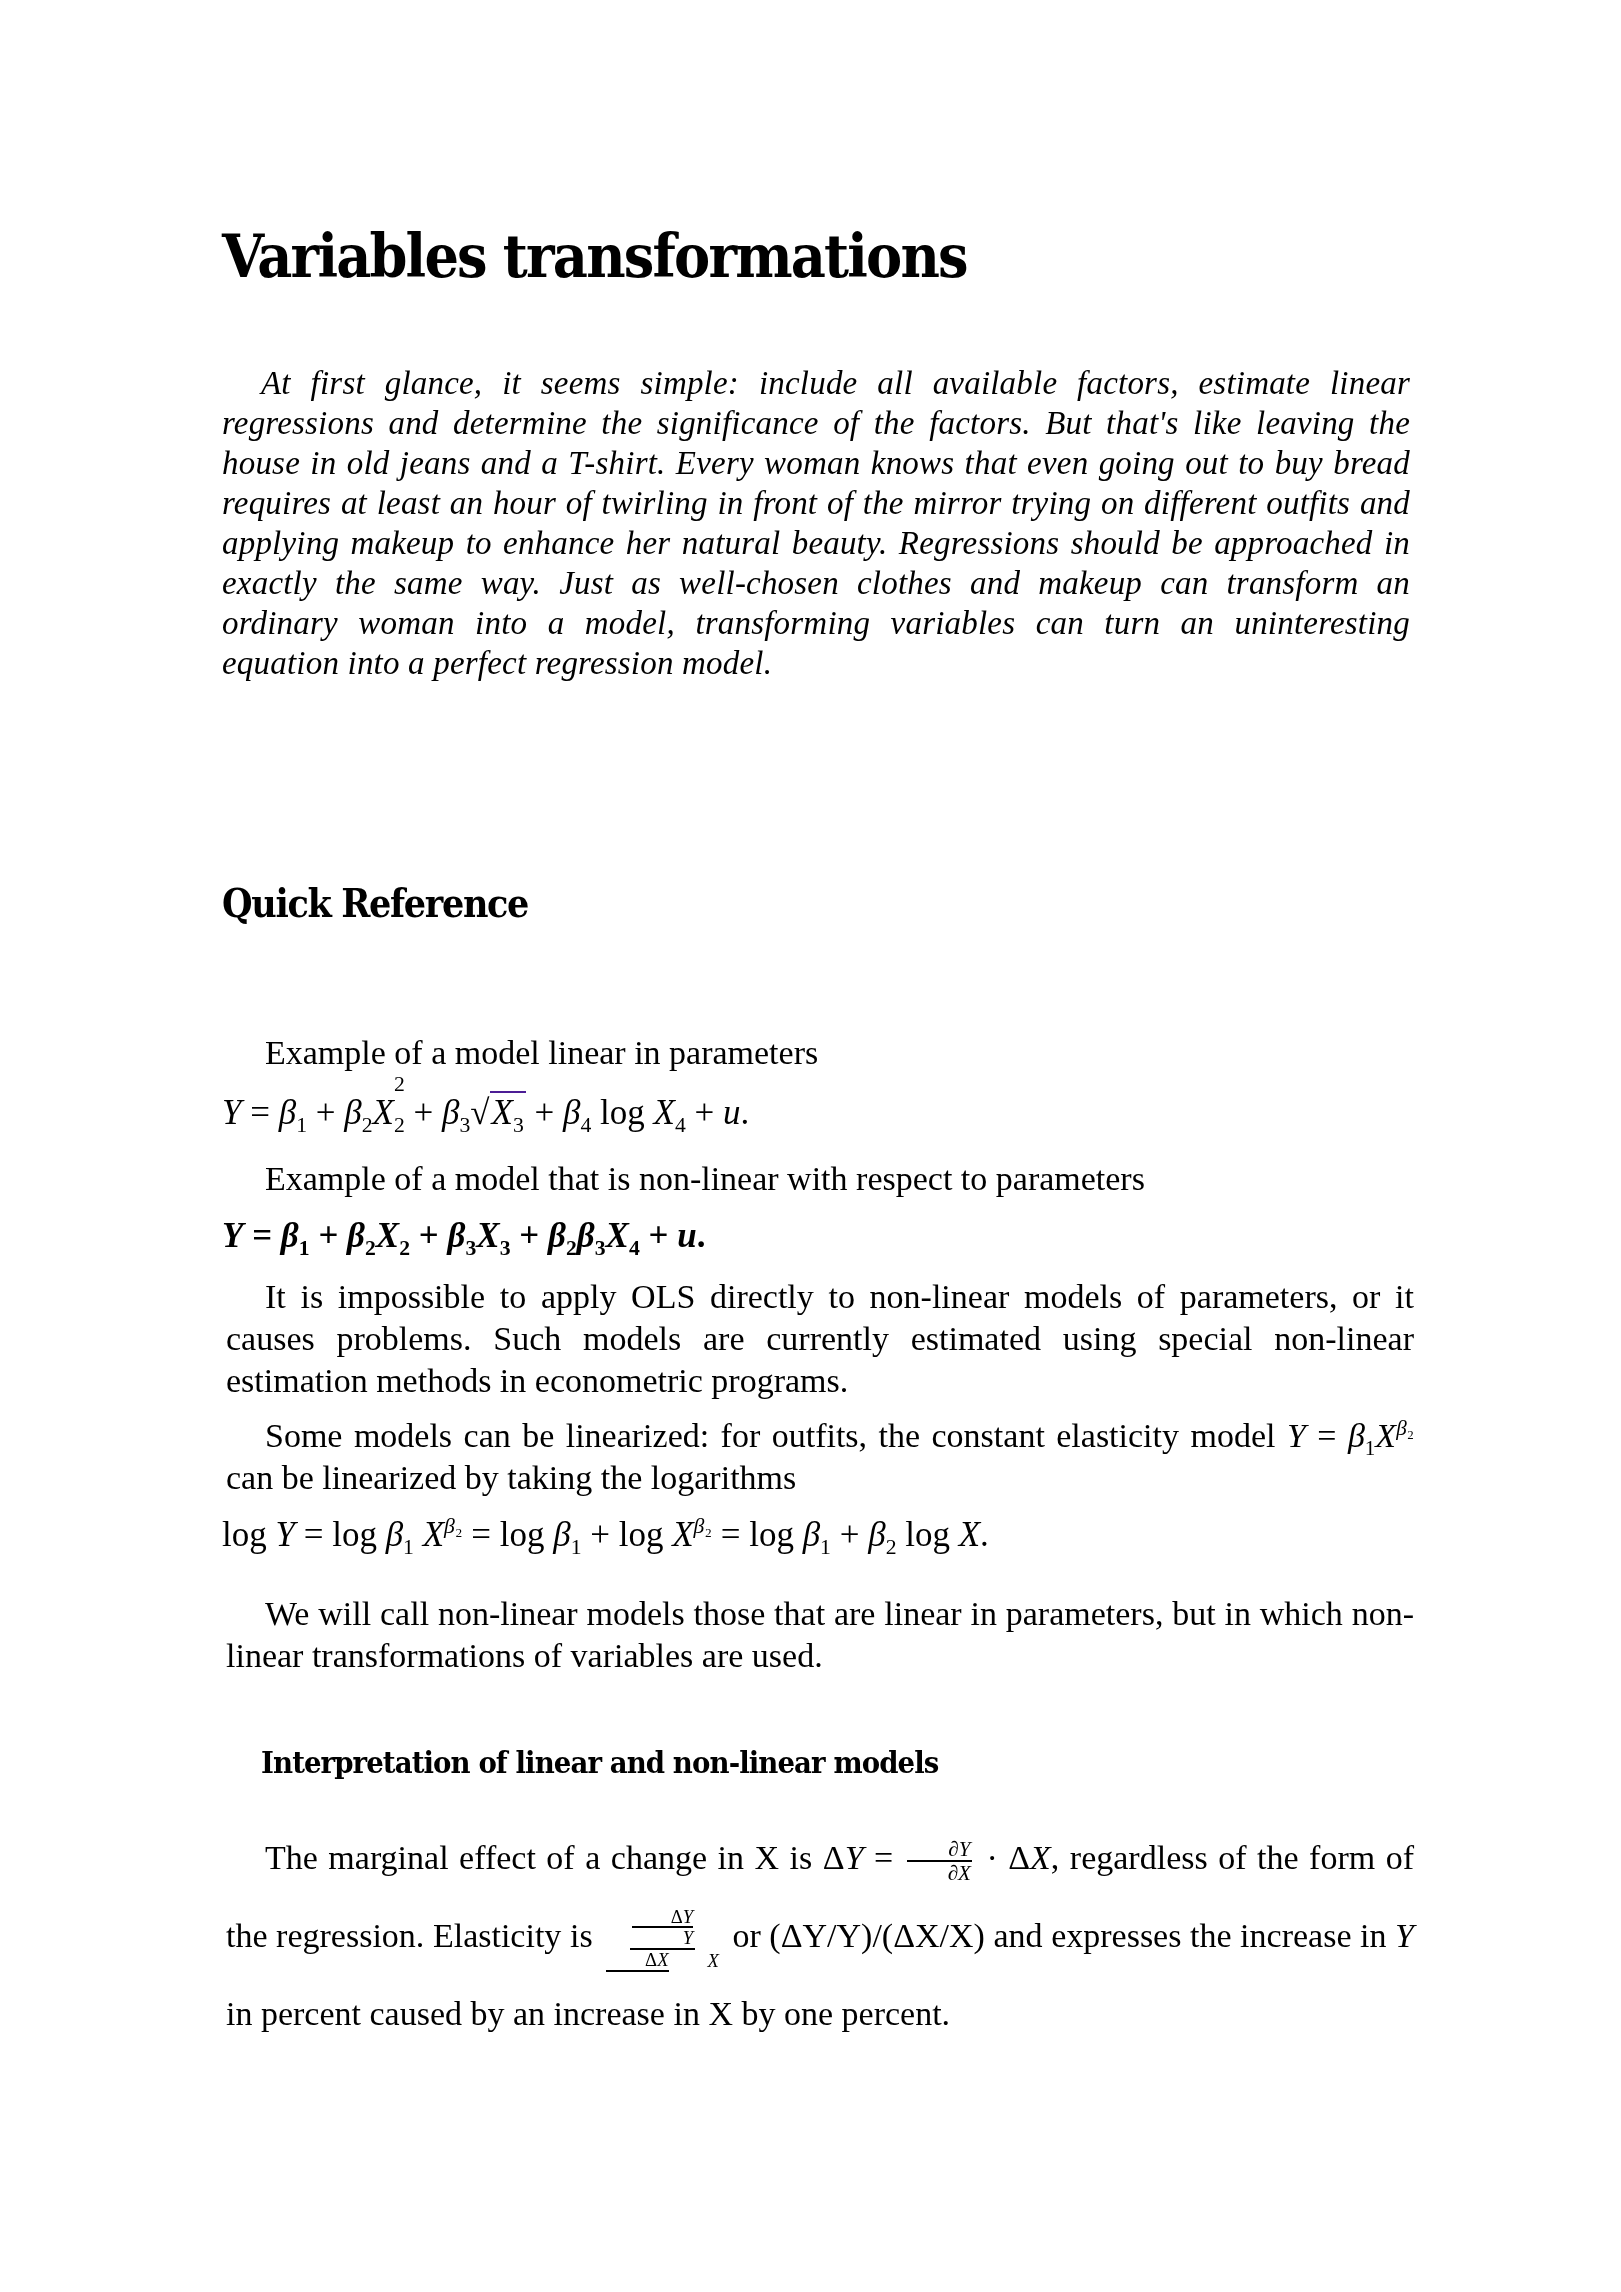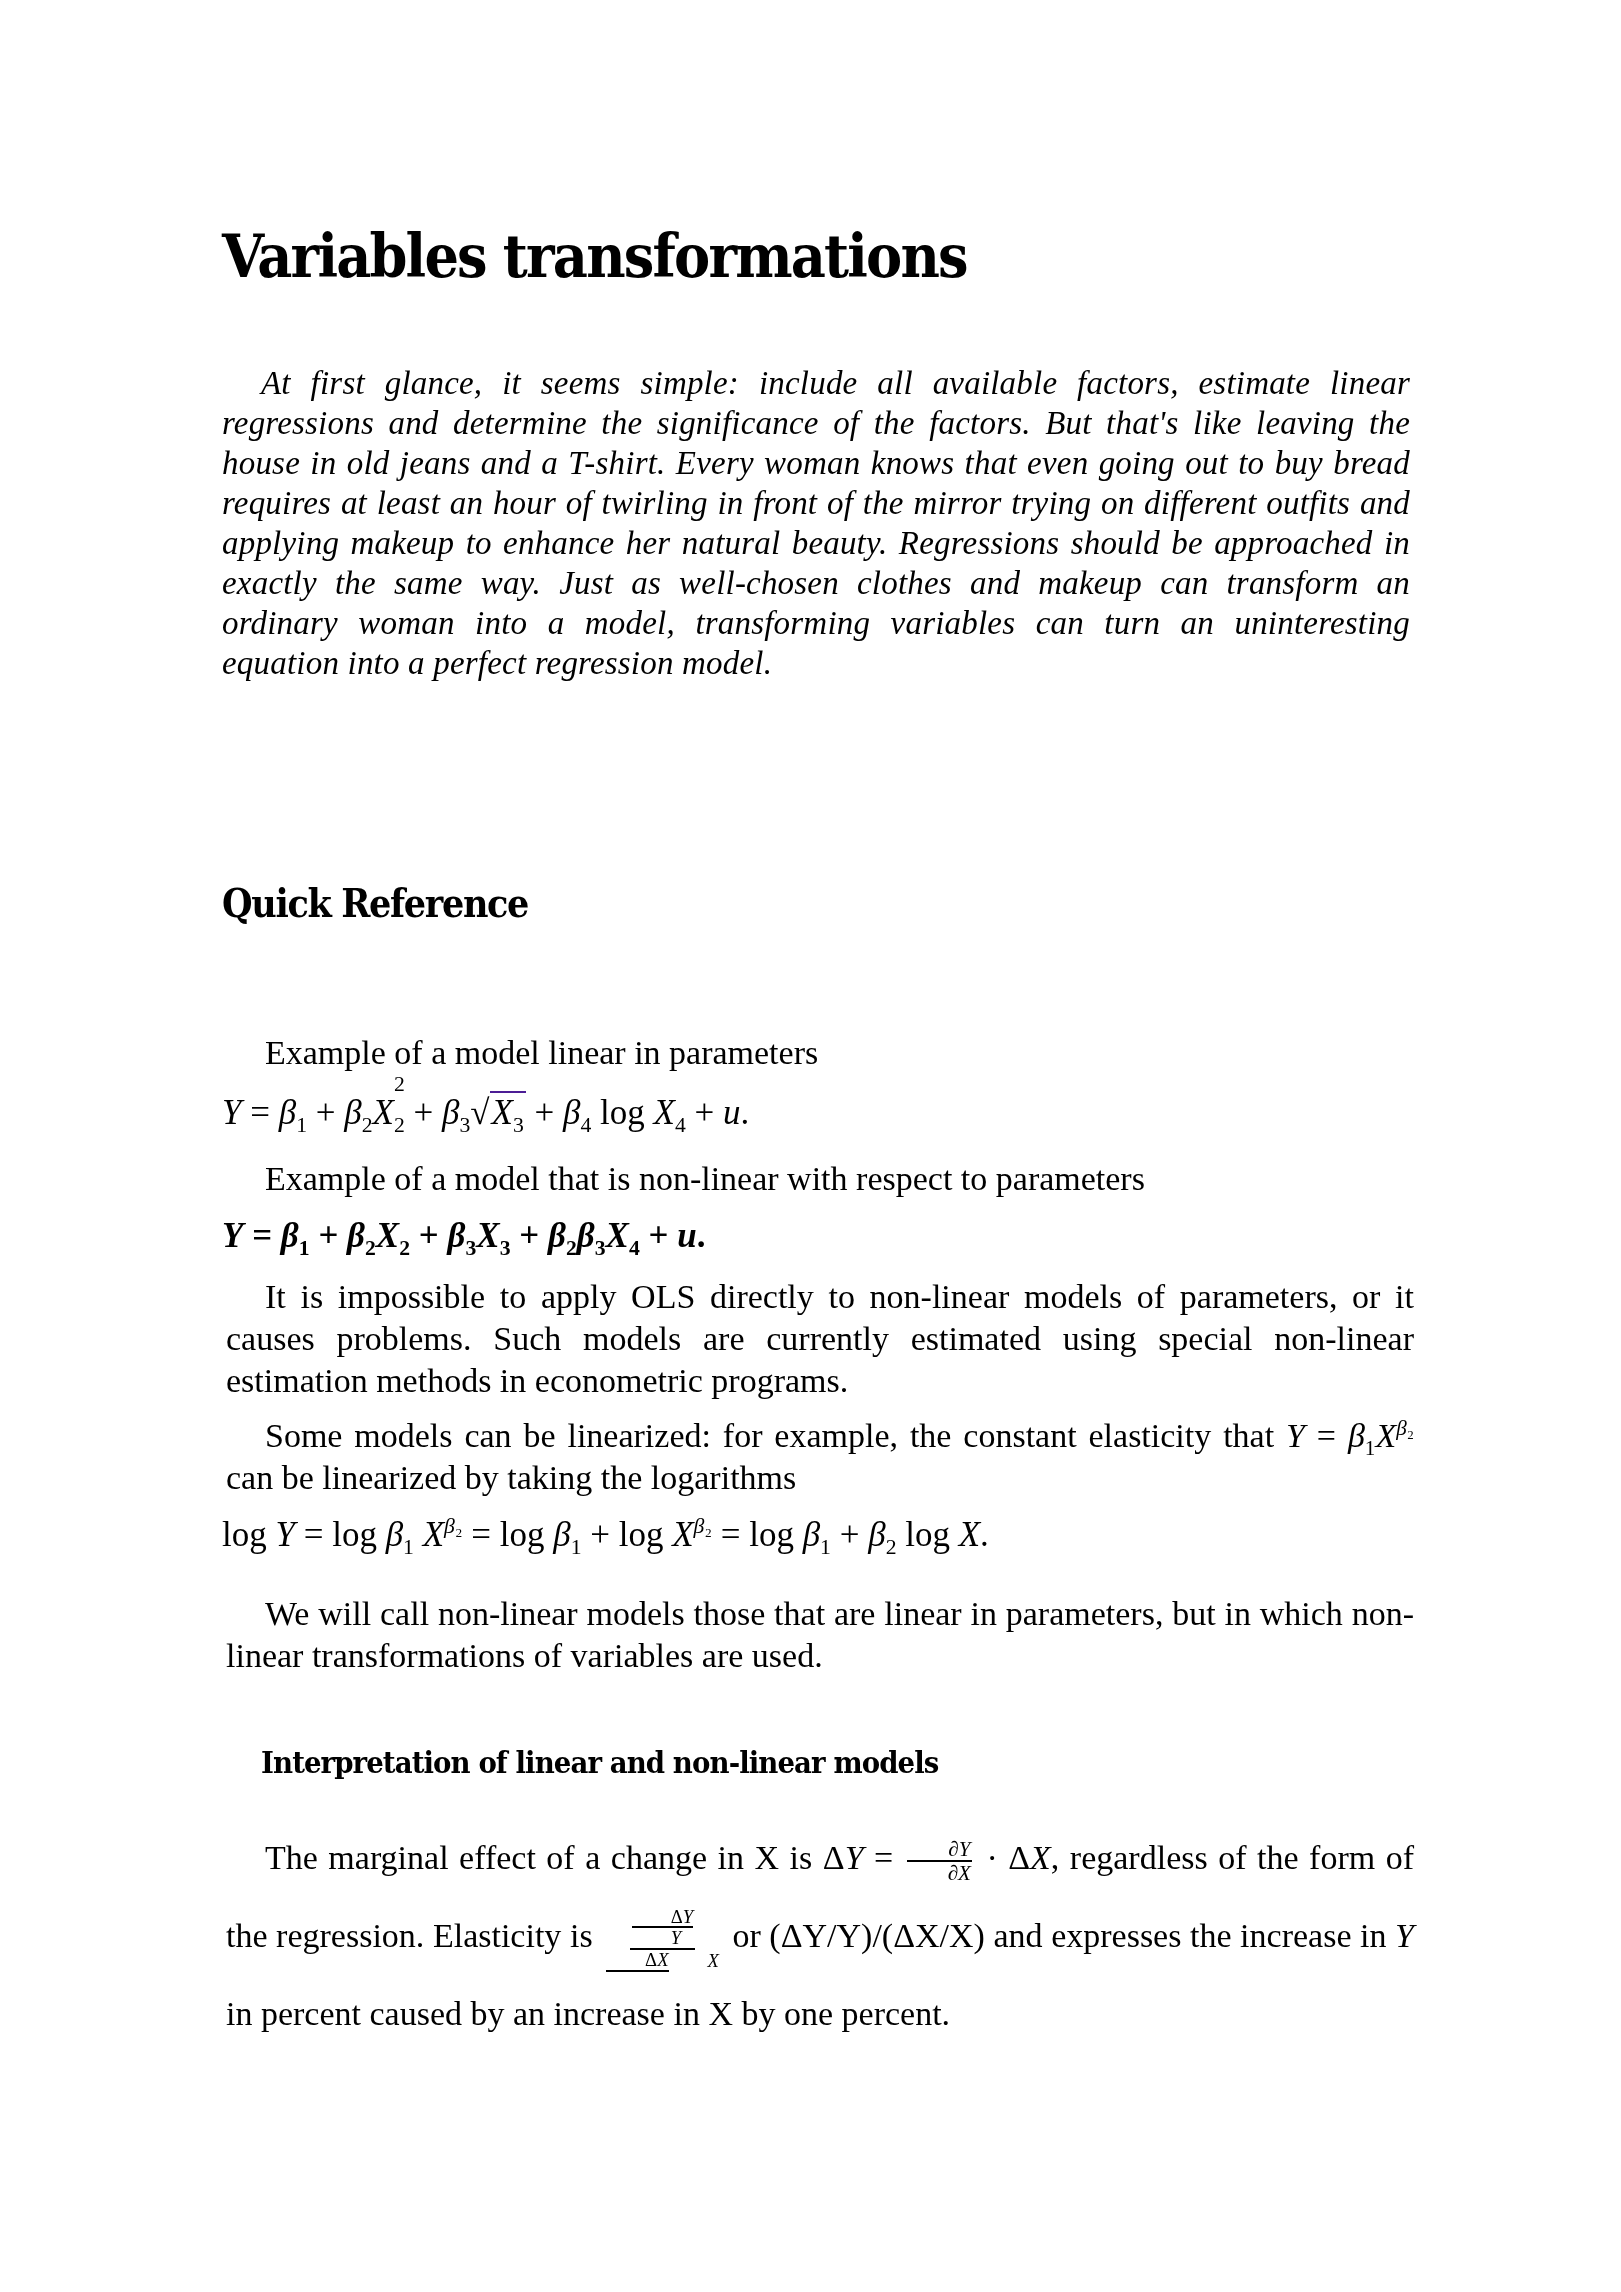--- a/index.html
+++ b/index.html
@@ -136,37 +136,37 @@
 
   <p class="para body-text indent-only" style="top:1154px;">Example of a model that is non-linear with respect to parameters</p>
 
   <div class="eq" style="top:1214px;font-weight:bold;">
     <span class="it">Y</span> = <span class="it">β</span><sub>1</sub> + <span class="it">β</span><sub>2</sub><span class="it">X</span><sub>2</sub> + <span class="it">β</span><sub>3</sub><span class="it">X</span><sub>3</sub> + <span class="it">β</span><sub>2</sub><span class="it">β</span><sub>3</sub><span class="it">X</span><sub>4</sub> + <span class="it">u</span>.
   </div>
 
   <p class="para body-text" style="top:1272px;">It is impossible to apply OLS directly to non-linear models of parameters, or it causes problems. Such models are currently estimated using special non-linear estimation methods in econometric programs.</p>
 
   <p class="para body-text" style="top:1411px;">
-    <span>Some models can be linearized: for example, the constant elasticity that</span>
+    <span>Some models can be linearized: for outfits, the constant elasticity model</span>
     <span class="it" style="font-style:normal;"><span class="it">Y</span> = <span class="it">β</span><sub>1</sub><span class="it">X</span><sup><span class="it">β</span>₂</sup></span><span> can be </span><span class="b">linearized</span><span> by taking the logarithms</span>
   </p>
 
   <div class="eq" style="top:1513px;">
     log <span class="it">Y</span> = log <span class="it">β</span><sub>1</sub> <span class="it">X</span><sup><span class="it">β</span>₂</sup> = log <span class="it">β</span><sub>1</sub> + log <span class="it">X</span><sup><span class="it">β</span>₂</sup> = log <span class="it">β</span><sub>1</sub> + <span class="it">β</span><sub>2</sub> log <span class="it">X</span>.
   </div>
 
   <p class="para body-text" style="top:1589px;"><span>We will call </span><span class="b">non-linear models</span><span> those that are linear in parameters, but in which non-linear transformations of variables are used.</span></p>
 
   <h3 class="h3">Interpretation of linear and non-linear models</h3>
 
   <p class="para body-text" style="top:1815px; line-height:78px;"><span class="b">The marginal effect</span><span> of a change in X is </span><span>Δ<span class="it">Y</span> = <span class="frac">
           <span class="num">∂<span class="it">Y</span></span>
           <span class="den">∂<span class="it">X</span></span>
         </span> · Δ<span class="it">X</span></span><span>, regardless of the form of the regression. E</span><span class="b">lasticity</span><span> is </span><span class="frac" style="font-size:0.55em;">
-        <span class="num" style="display:inline-flex;flex-direction:column;align-items:flex-start;">
+        <span class="num" style="display:inline-flex;flex-direction:column;align-items:flex-end;">
           <span style="border-bottom:2px solid #000;">Δ<span class="it">Y</span></span>
           <span class="it">Y</span>
         </span>
         <span class="den" style="display:inline-flex;align-items:center;">
           <span style="border-bottom:2px solid #000;">Δ<span class="it">X</span></span>
           <span class="it">X</span>
         </span>
       </span><span> or (ΔY/Y)/(ΔX/X) and expresses the increase in </span><span class="it">Y</span><span> in percent caused by an increase in X by one percent.</span></p>
 
 </div>

